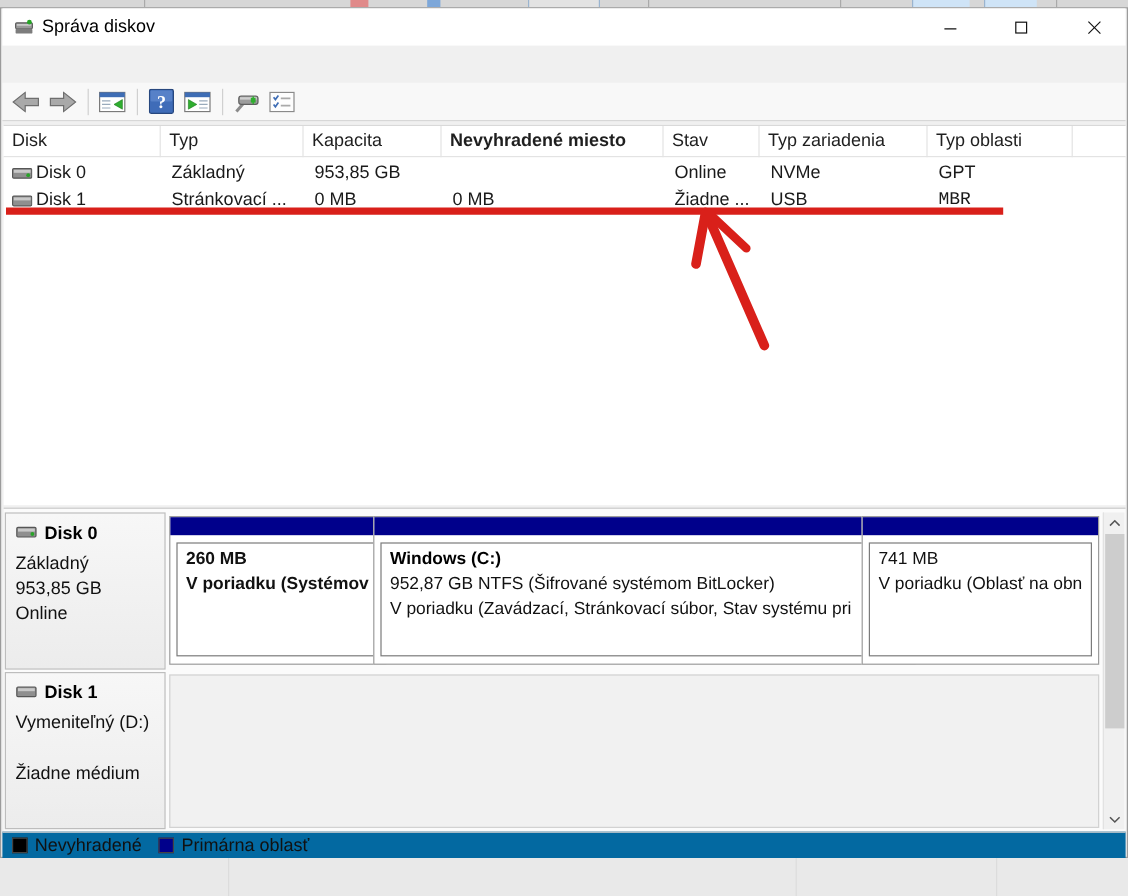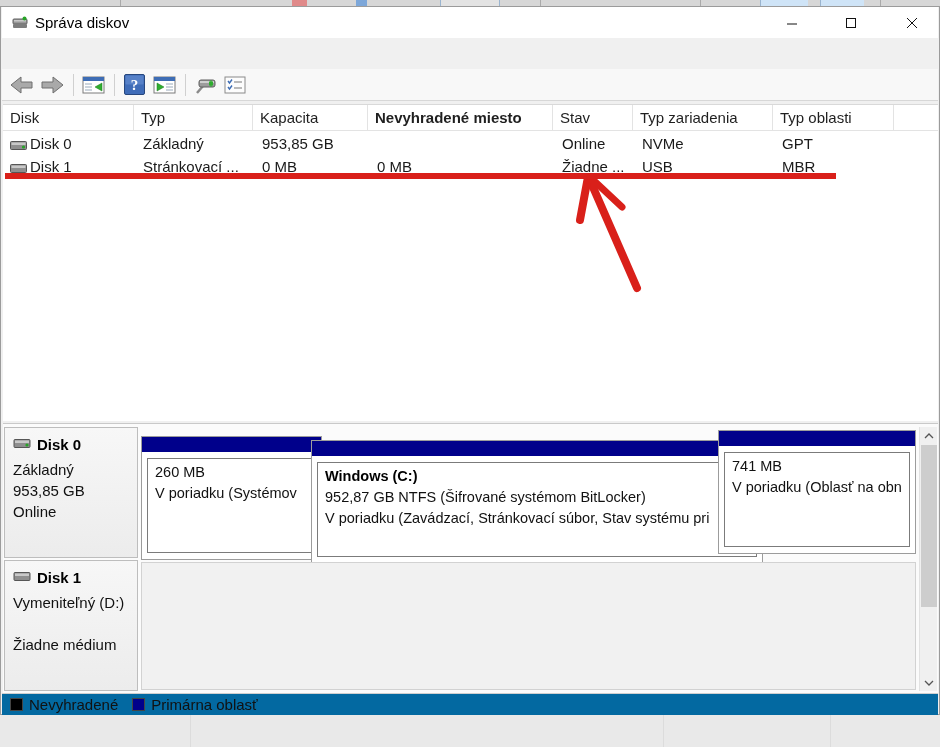--- a/index.html
+++ b/index.html
@@ -209,48 +209,48 @@
             <rect x="0.5" y="1.5" width="16" height="8" rx="1" fill="#8f8f8f" stroke="#565656" stroke-width="1"></rect>
             <rect x="1.5" y="2.5" width="14" height="2.5" fill="#c9c9c9"></rect>
           </svg>
         </span>
         <span class="rcell" style="left:27px;width:104px;">Disk 1</span>
         <span class="rcell" style="left:140px;width:110px;">Stránkovací ...</span>
         <span class="rcell" style="left:259px;width:106px;">0 MB</span>
         <span class="rcell" style="left:374px;width:176px;">0 MB</span>
         <span class="rcell" style="left:559px;width:71px;">Žiadne ...</span>
         <span class="rcell" style="left:639px;width:131px;">USB</span>
-        <span class="rcell" style="left:779px;width:112px;">MBR</span>
+        <span class="rcell" style="left:779px;width:112px;font-family:Liberation Mono, monospace;">MBR</span>
       </div>
     </div>
 
     <div id="bottom-pane" class="abs">
 
       <div class="disk-info" style="top:3px;">
         <svg class="abs" style="left:8px;top:10px;" width="18" height="12" viewBox="0 0 17 12">
           <rect x="0.5" y="1.5" width="16" height="8" rx="1" fill="#8f8f8f" stroke="#565656" stroke-width="1"></rect>
           <rect x="1.5" y="2.5" width="14" height="2.5" fill="#c9c9c9"></rect>
           <circle cx="13.5" cy="7" r="1.6" fill="#27a427"></circle>
         </svg>
         <div class="dname">Disk 0</div>
         <div class="dline">Základný</div>
         <div class="dline">953,85 GB</div>
         <div class="dline">Online</div>
       </div>
 
-      <div class="part" style="left:138px;top:12px;width:181px;height:124px;">
+      <div class="part" style="left:138px;top:6px;width:181px;height:124px;font-weight:bold;">
         <div class="bar"></div>
         <div class="inner">
           <div class="pline bold"></div>
           <div class="pline">260 MB</div>
           <div class="pline">V poriadku (Systémov</div>
         </div>
       </div>
 
-      <div class="part" style="left:308px;top:16px;width:452px;height:124px;">
+      <div class="part" style="left:308px;top:6px;width:452px;height:124px;">
         <div class="bar"></div>
         <div class="inner">
           <div class="pline bold">Windows (C:)</div>
           <div class="pline">952,87 GB NTFS (Šifrované systémom BitLocker)</div>
           <div class="pline">V poriadku (Zavádzací, Stránkovací súbor, Stav systému pri</div>
         </div>
       </div>
 
       <div class="part" style="left:715px;top:6px;width:198px;height:124px;">
         <div class="bar"></div>

